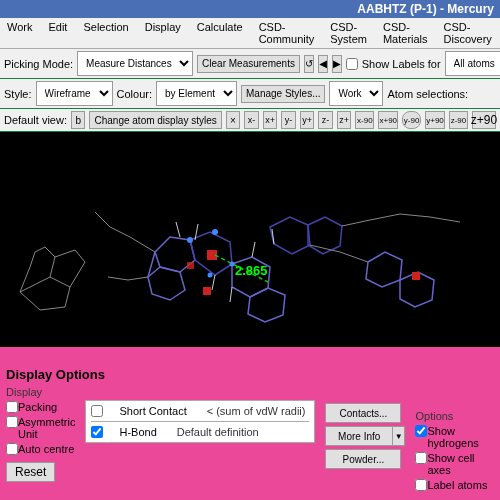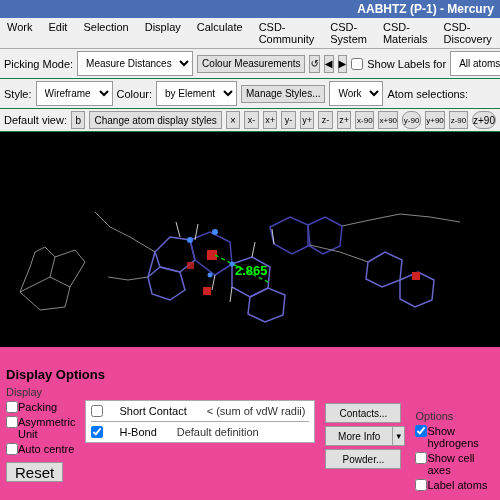--- a/index.html
+++ b/index.html
@@ -168,21 +168,21 @@
       border-left: none;
       cursor: pointer;
       font-size: 8px;
     }
 
     .more-info-row {
       display: flex;
     }
 
     .reset-btn {
-      font-size: 15px;
+      font-size: 12px;
       height: 20px;
       background: #e0e0e0;
       border: 1px solid #999;
       cursor: pointer;
       padding: 0 8px;
       margin-top: 4px;
     }
 
     .separator {
       border: none;
@@ -214,21 +214,21 @@
   <span class="menu-item">CSD-Materials</span>
   <span class="menu-item">CSD-Discovery</span>
   <span class="menu-item">CSD</span>
 </div>
 
 <div class="toolbar-row">
   <span class="toolbar-label">Picking Mode:</span>
   <select>
     <option>Measure Distances</option>
   </select>
-  <button class="toolbar-btn">Colour Measurements</button>
+  <button class="toolbar-btn">Clear Measurements</button>
   <button class="small-icon-btn">↺</button>
   <button class="small-icon-btn">◀</button>
   <button class="small-icon-btn">▶</button>
   <input type="checkbox" style="">
   <span class="toolbar-label">Show Labels for</span>
   <select>
     <option>All atoms</option>
   </select>
 </div>
 
@@ -257,21 +257,21 @@
   <button class="small-icon-btn" style="font-size:9px;">x+</button>
   <button class="small-icon-btn" style="font-size:9px;">y-</button>
   <button class="small-icon-btn" style="font-size:9px;">y+</button>
   <button class="small-icon-btn" style="font-size:9px;">z-</button>
   <button class="small-icon-btn" style="font-size:9px;">z+</button>
   <button class="small-icon-btn" style="width:24px;font-size:8px;">x-90</button>
   <button class="small-icon-btn" style="width:24px;font-size:8px;">x+90</button>
   <button class="small-icon-btn" style="width:24px;font-size:8px;border-radius:8px;">y-90</button>
   <button class="small-icon-btn" style="width:24px;font-size:8px;">y+90</button>
   <button class="small-icon-btn" style="width:24px;font-size:8px;">z-90</button>
-  <button class="small-icon-btn" style="width:24px;font-size:10px;border-radius:9px;">z+90</button>
+  <button class="small-icon-btn" style="width:24px;font-size:12px;">z+90</button>
 </div>
 
 <div id="mol-view">
   <svg viewBox="0 0 500 215" xmlns="http://www.w3.org/2000/svg">
 
     <rect width="500" height="215" fill="black"></rect>
 
     <g stroke="#888" stroke-width="1" fill="none">
       <line x1="20" y1="160" x2="50" y2="145"></line>
       <line x1="50" y1="145" x2="70" y2="155"></line>

